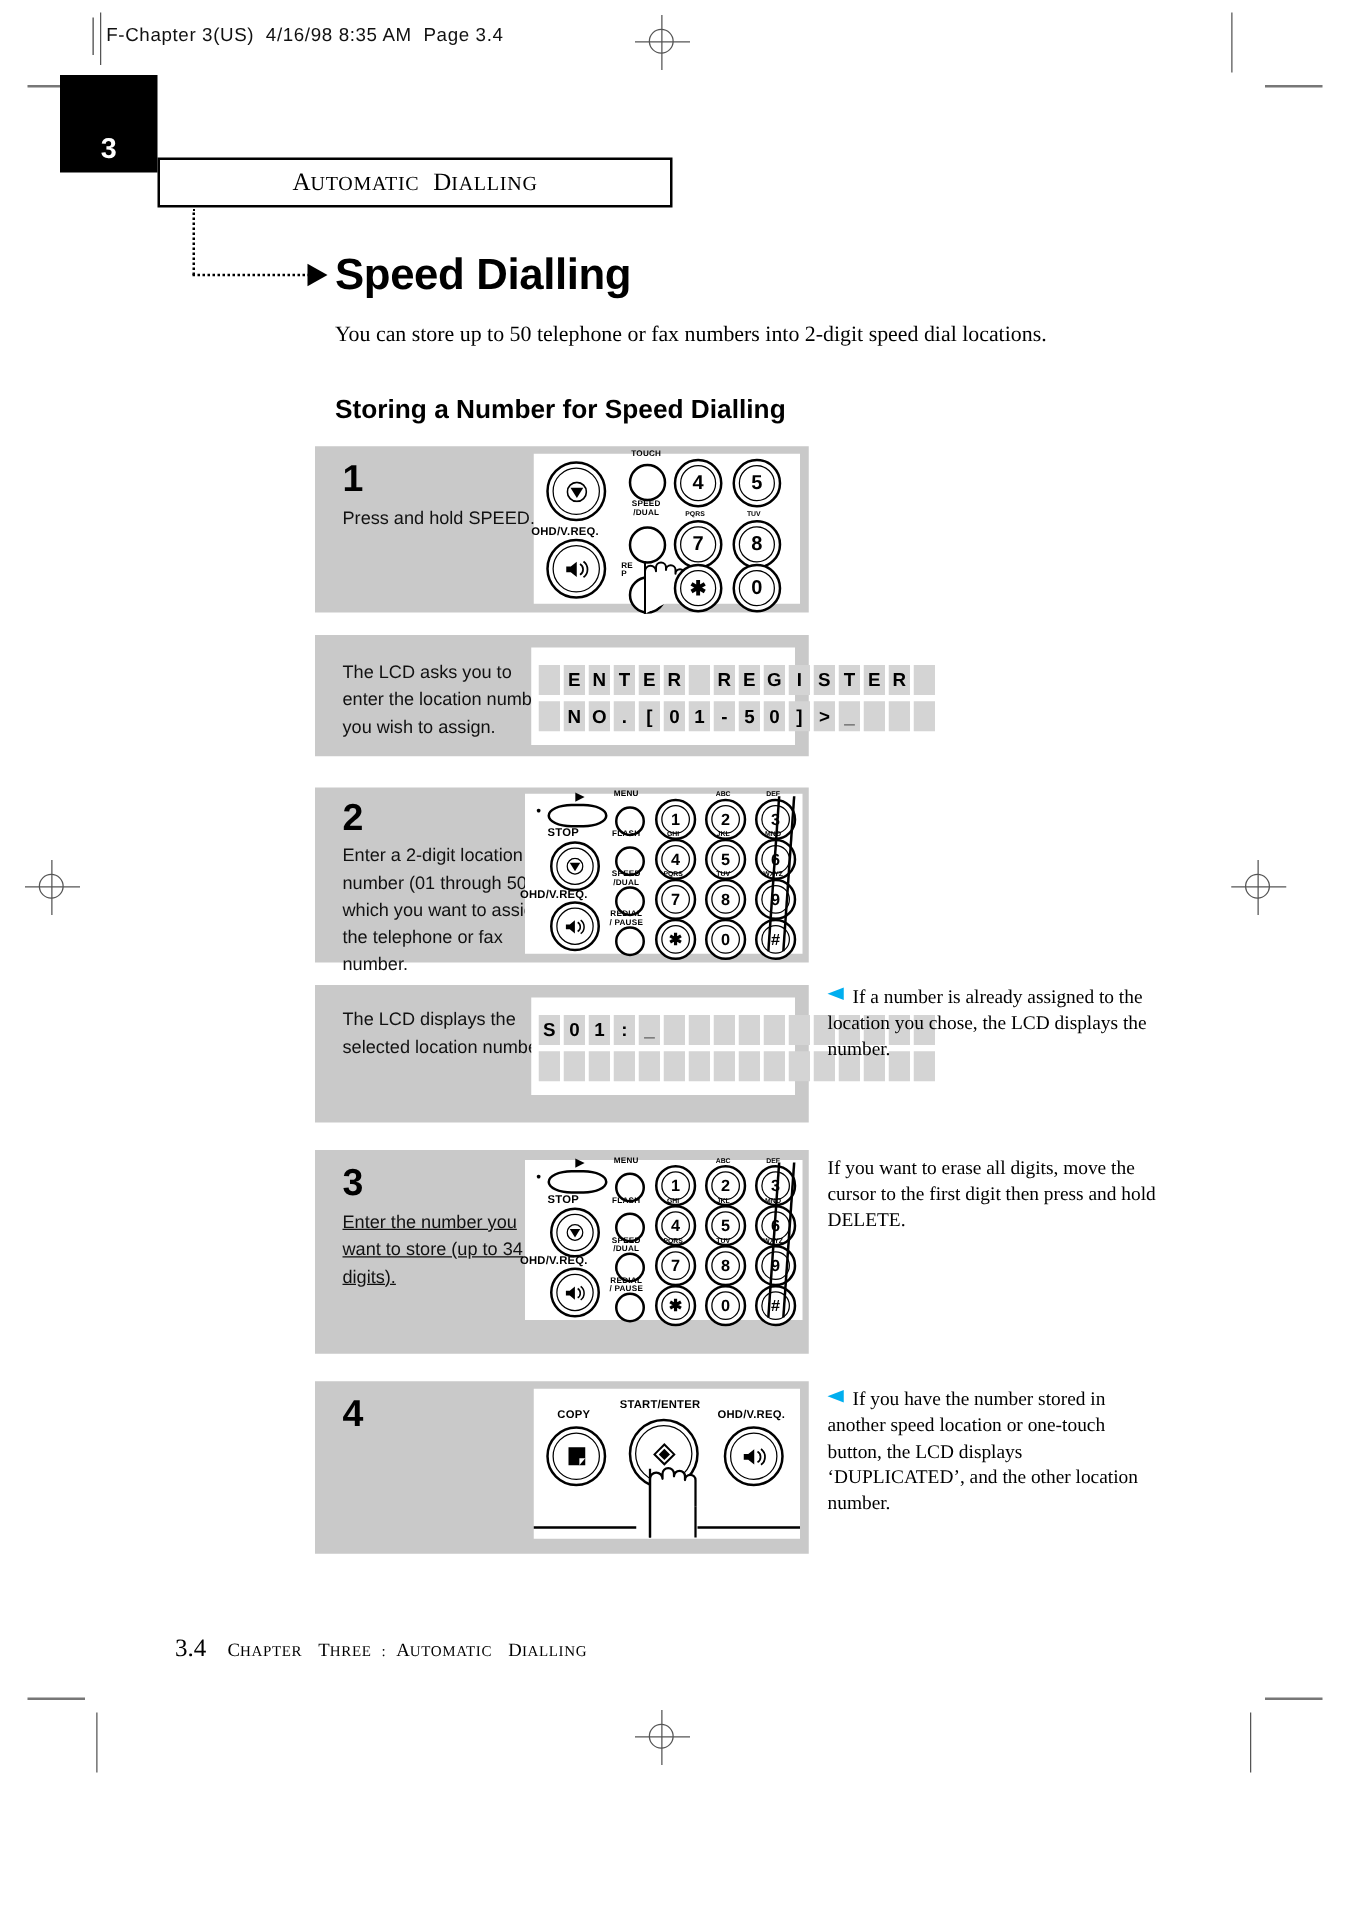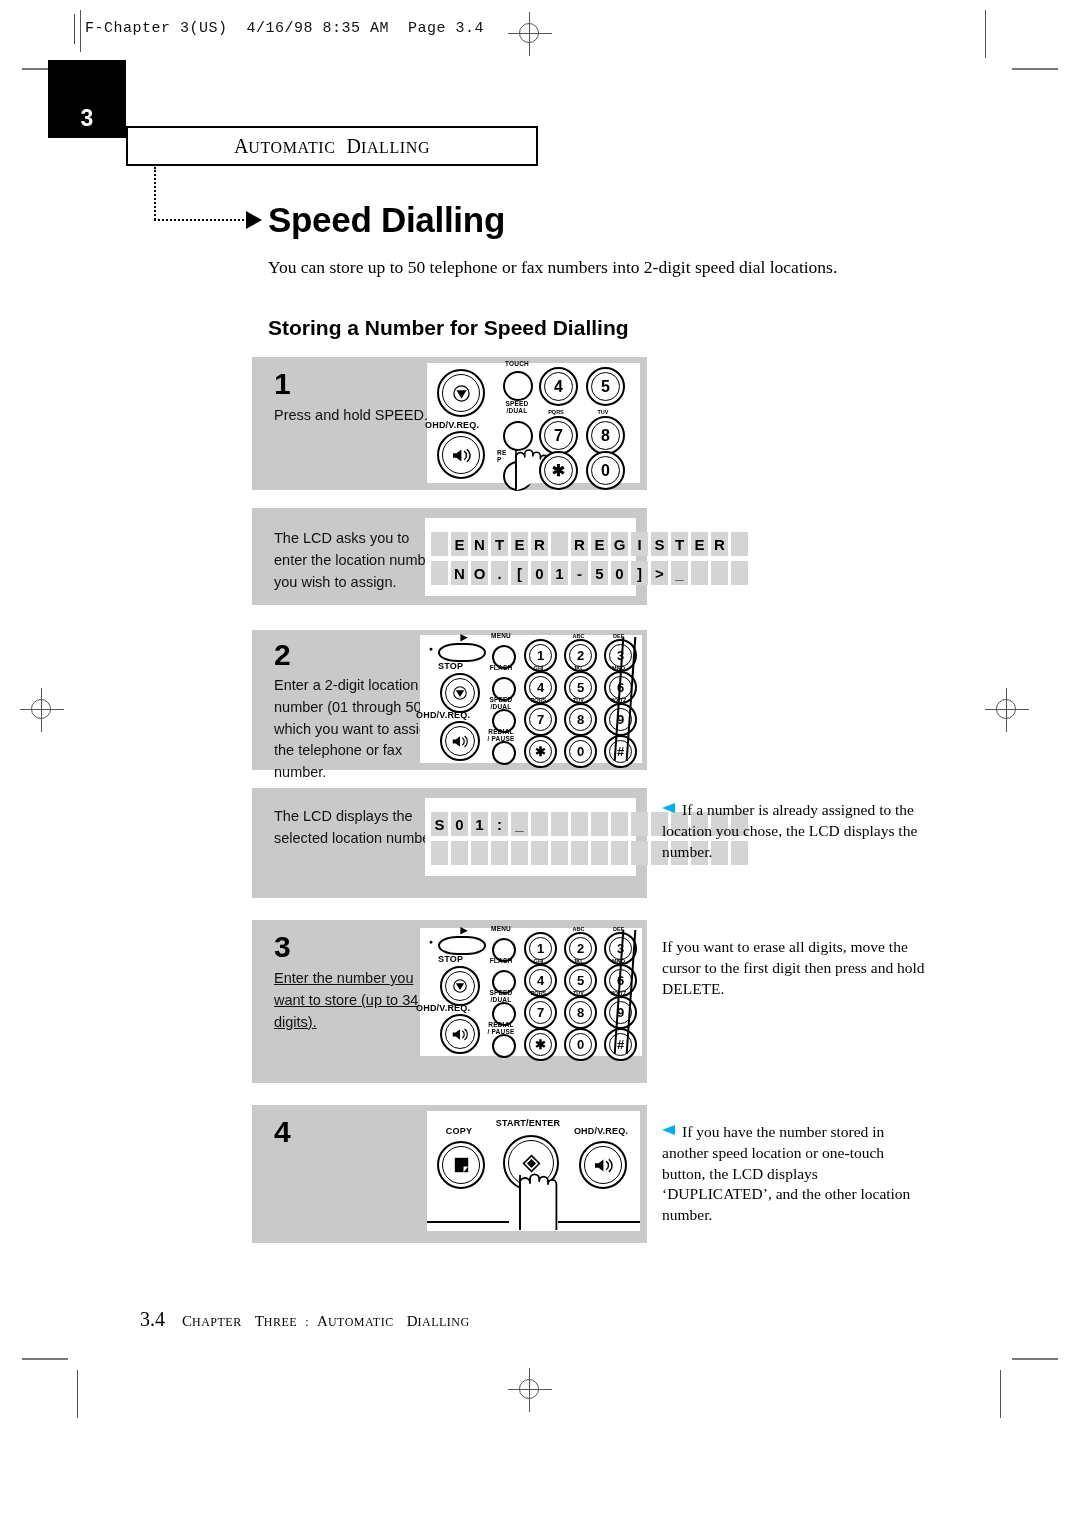--- a/index.html
+++ b/index.html
@@ -14,21 +14,21 @@
   .crop-h{height:1px;width:70px;}
   .reg{position:absolute;width:44px;height:44px;}
   .reg .circ{position:absolute;left:11px;top:11px;width:20px;height:20px;
       border:1px solid #555;border-radius:50%;box-sizing:border-box;}
   .reg .vl{position:absolute;left:21px;top:0;width:1px;height:44px;background:#555;}
   .reg .hl{position:absolute;top:21px;left:0;height:1px;width:44px;background:#555;}
 
   
   .runhead{
     position:absolute;left:85px;top:20px;
-    font-family:Liberation Mono, monospace;font-size:15px;letter-spacing:.5px;
+    font-family:Liberation Sans, sans-serif;font-size:15px;letter-spacing:.5px;
     white-space:pre;color:#111;
   }
   .runhead-rule{position:absolute;left:74px;top:14px;width:1px;height:30px;background:#444;}
 
   
   .chap-tab{
     position:absolute;left:48px;top:60px;width:78px;height:78px;background:#000;
     color:#fff;font-family:"Liberation Sans",sans-serif;font-weight:bold;font-size:23px;
     display:flex;align-items:flex-end;justify-content:center;padding-bottom:6px;box-sizing:border-box;
   }
@@ -106,21 +106,21 @@
   .klbl.big{font-size:9px;}
   .letters{
     position:absolute;font-family:"Liberation Sans",sans-serif;font-size:5.5px;
     font-weight:bold;text-align:center;color:#000;
   }
   .finger{position:absolute;}
   .sepline{position:absolute;background:#000;}
 
   
   .note{position:absolute;width:265px;font-size:15.5px;line-height:1.34;}
-  .note p{margin:12px 0 13px 0;}
+  .note p{margin:0 0 13px 0;}
   .tri{
     display:inline-block;width:0;height:0;vertical-align:2px;margin-right:7px;
     border-right:13px solid #00aeef;border-top:5px solid transparent;border-bottom:5px solid transparent;
   }
 
   
   .footer{position:absolute;left:140px;top:1308px;white-space:nowrap;}
   .footer .pg{font-size:20px;}
   .footer .fc1{font-size:15px;}
   .footer .frest{font-size:12px;letter-spacing:.5px;}

